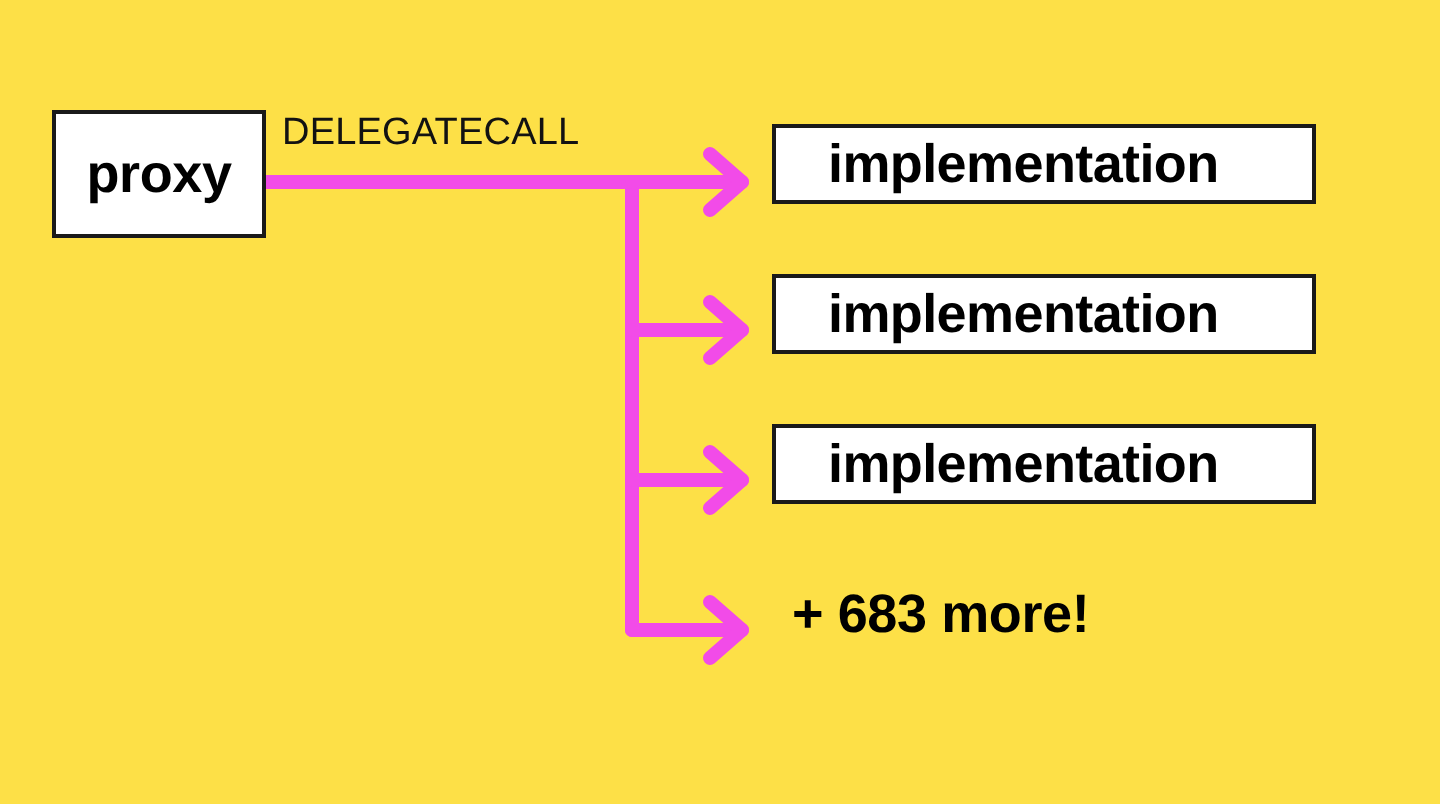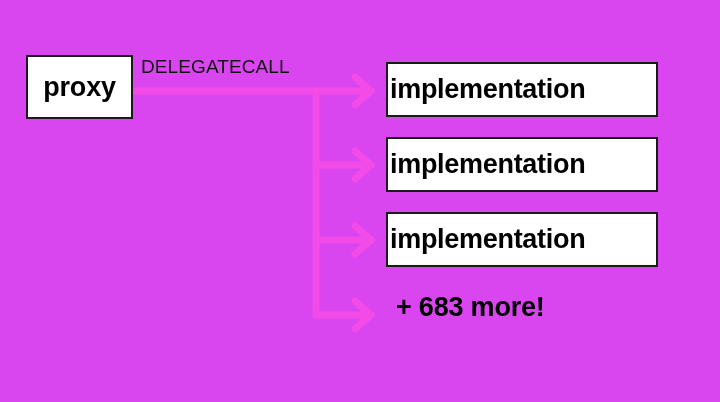--- a/index.html
+++ b/index.html
@@ -7,21 +7,21 @@
     padding: 0;
     background: #ffffff;
   }
   body {
     font-family: "Liberation Sans", sans-serif;
   }
   #canvas {
     position: relative;
     width: 720px;
     height: 402px;
-    background: #d946ef;
+    background: #fde047;
     overflow: hidden;
   }
   .connector-layer {
     position: absolute;
     left: 0;
     top: 0;
     width: 720px;
     height: 402px;
     pointer-events: none;
   }
@@ -43,22 +43,22 @@
   .proxy-label {
     font-size: 27px;
     font-weight: bold;
     color: #000000;
     letter-spacing: -0.2px;
     line-height: 1;
   }
   .impl-box {
     left: 386px;
     width: 272px;
-    height: 55px;
-    padding-left: 2px;
+    height: 40px;
+    padding-left: 26px;
   }
   .impl-box-1 { top: 62px; }
   .impl-box-2 { top: 137px; }
   .impl-box-3 { top: 212px; }
   .impl-label {
     font-size: 27px;
     font-weight: bold;
     color: #000000;
     letter-spacing: -0.3px;
     line-height: 1;

